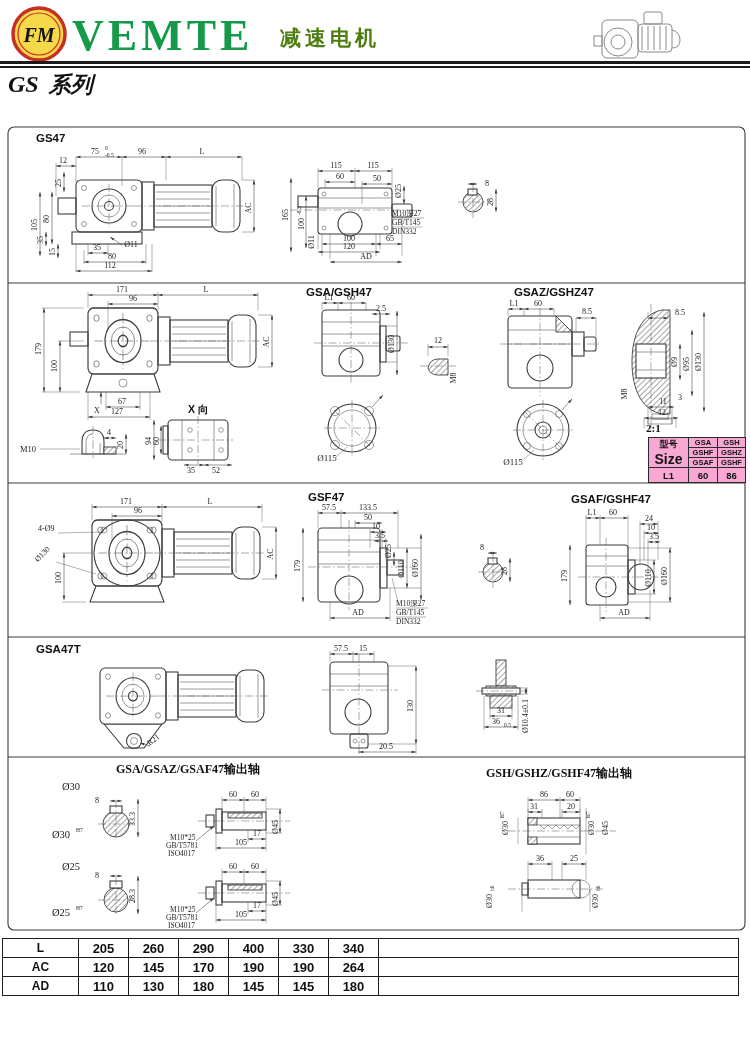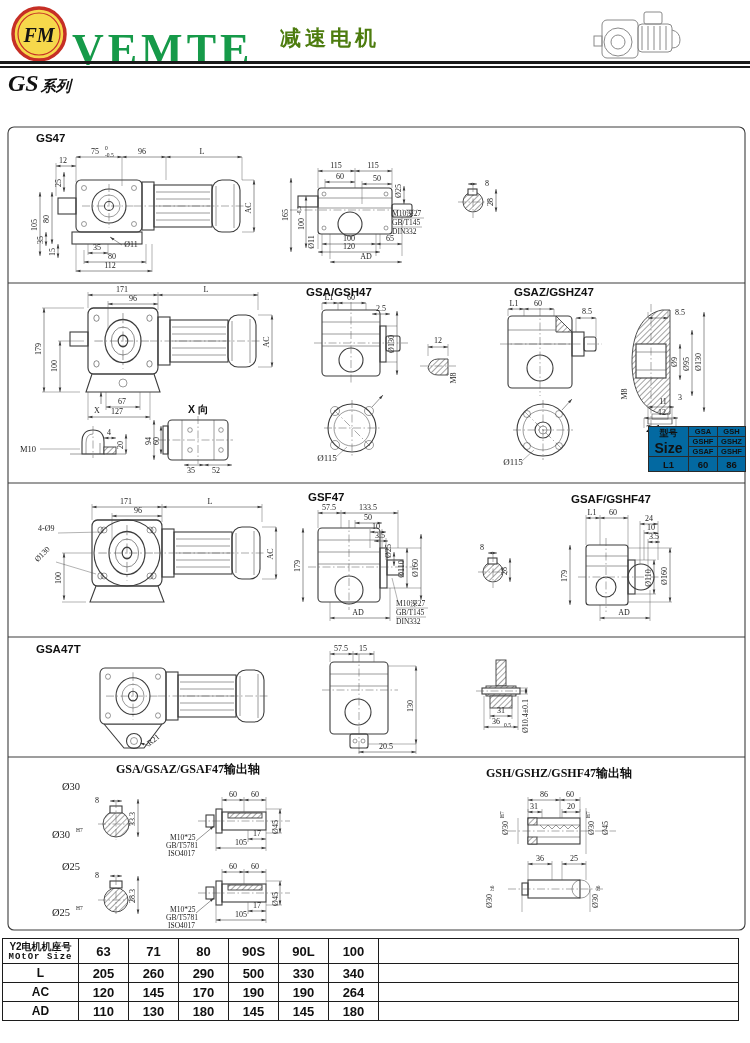--- a/index.html
+++ b/index.html
@@ -1,23 +1,23 @@
 <!DOCTYPE html>
 <html><head>
 <meta charset="utf-8">
 <style>
   html,body{margin:0;padding:0;background:#fff}
   .page{position:relative;width:750px;height:1025px;background:#fff;font-family:"Liberation Sans",sans-serif;overflow:hidden}
   
-  .brand{position:absolute;left:72px;top:24px;font:700 44px "Liberation Serif",serif;color:#169a49;letter-spacing:4px}
+  .brand{position:absolute;left:72px;top:10px;font:700 44px "Liberation Serif",serif;color:#169a49;letter-spacing:4px}
   .doctitle{position:absolute;left:280px;top:24px;font:700 21px "Liberation Sans",sans-serif;color:#4d7c0f;letter-spacing:4px}
   .rule1{position:absolute;left:0;top:61px;width:750px;height:3px;background:#1a1a1a}
   .rule2{position:absolute;left:0;top:66px;width:750px;height:1.5px;background:#1a1a1a}
   .series{position:absolute;left:8px;top:70px;font:italic 700 24px "Liberation Serif",serif;color:#111}
-  .series .cn{font-size:15px;margin-left:2px}
+  .series .cn{font-size:22px;margin-left:10px}
   .logo{position:absolute;left:10px;top:5px}
   .prodimg{position:absolute;left:592px;top:4px}
   svg.canvas{position:absolute;left:0;top:0}
   
   text.d{font:8px "Liberation Serif",serif;fill:#1c1c1c;text-anchor:middle}
   text.s{font:5.5px "Liberation Serif",serif;fill:#1c1c1c;text-anchor:start}
   text.d10{font:10.5px "Liberation Serif",serif;fill:#1c1c1c;text-anchor:start}
   text.t{font:700 11.5px "Liberation Sans",sans-serif;fill:#101010;text-anchor:start}
   text.tt{font:700 12px "Liberation Serif",serif;fill:#101010;text-anchor:start}
   text.t2{font:700 11px "Liberation Serif",serif;fill:#101010;text-anchor:start}
@@ -25,21 +25,21 @@
   
   .ol{fill:none;stroke:#3d3d3d;stroke-width:1.1}
   .olw{fill:#fff;stroke:#3d3d3d;stroke-width:1.1}
   .tl{fill:none;stroke:#4a4a4a;stroke-width:.55}
   .cl{fill:none;stroke:#555;stroke-width:.5;stroke-dasharray:8 2.5 1.5 2.5}
   .dim{fill:none;stroke:#3d3d3d;stroke-width:.55;marker-start:url(#ar);marker-end:url(#ar)}
   .ext{fill:none;stroke:#555;stroke-width:.45}
   .ld{fill:none;stroke:#3d3d3d;stroke-width:.55;marker-end:url(#ar)}
   .hat{fill:url(#hat);stroke:#3d3d3d;stroke-width:.9}
   
-  .stable{position:absolute;left:648px;top:426px;border-collapse:collapse;background:#0369a1;table-layout:fixed}
+  .stable{position:absolute;left:648px;top:437px;border-collapse:collapse;background:#f9a8d4;table-layout:fixed}
   .stable td{border:1px solid #2a2a2a;text-align:center;font:700 7.5px "Liberation Sans",sans-serif;color:#111;padding:0;height:9px}
   .stable td.hd{font:700 9px "Liberation Sans",sans-serif}
   .stable td.hd .en{font-size:14px}
   .stable tr.l1 td{height:14px;font-size:9.5px}
   
   .mtable{position:absolute;left:2px;top:938px;border-collapse:collapse;table-layout:fixed;background:#fff}
   .mtable td{border:1.4px solid #1c1c1c;text-align:center;font:700 13px "Liberation Sans",sans-serif;color:#111;padding:0;height:18px}
   .mtable td.lab{font-size:12px}
   .mtable tr.hd td{height:24px}
   .mtable td.lab .cn{font:700 10px "Liberation Sans",sans-serif;line-height:11px}
@@ -675,39 +675,26 @@
       <col style="width:76px">
         <col style="width:50px">
         <col style="width:50px">
         <col style="width:50px">
       <col style="width:50px">
         <col style="width:50px">
         <col style="width:50px">
         <col style="width:360px">
     </colgroup>
     <tbody>
-        <tr class="hd">
-      <td class="lab">
-        <div class="cn">Y2电机机座号</div>
-        <div class="en">MOtOr Size</div>
-      </td>
-      <td>63</td>
-      <td>71</td>
-      <td>80</td>
-      <td>90S</td>
-      <td>90L</td>
-      <td>100</td>
-      <td></td>
-    </tr>
     <tr>
       <td class="lab">L</td>
       <td>205</td>
       <td>260</td>
       <td>290</td>
-      <td>500</td>
+      <td>400</td>
       <td>330</td>
       <td>340</td>
       <td></td>
     </tr>
     <tr>
       <td class="lab">AC</td>
       <td>120</td>
       <td>145</td>
       <td>170</td>
       <td>190</td>

